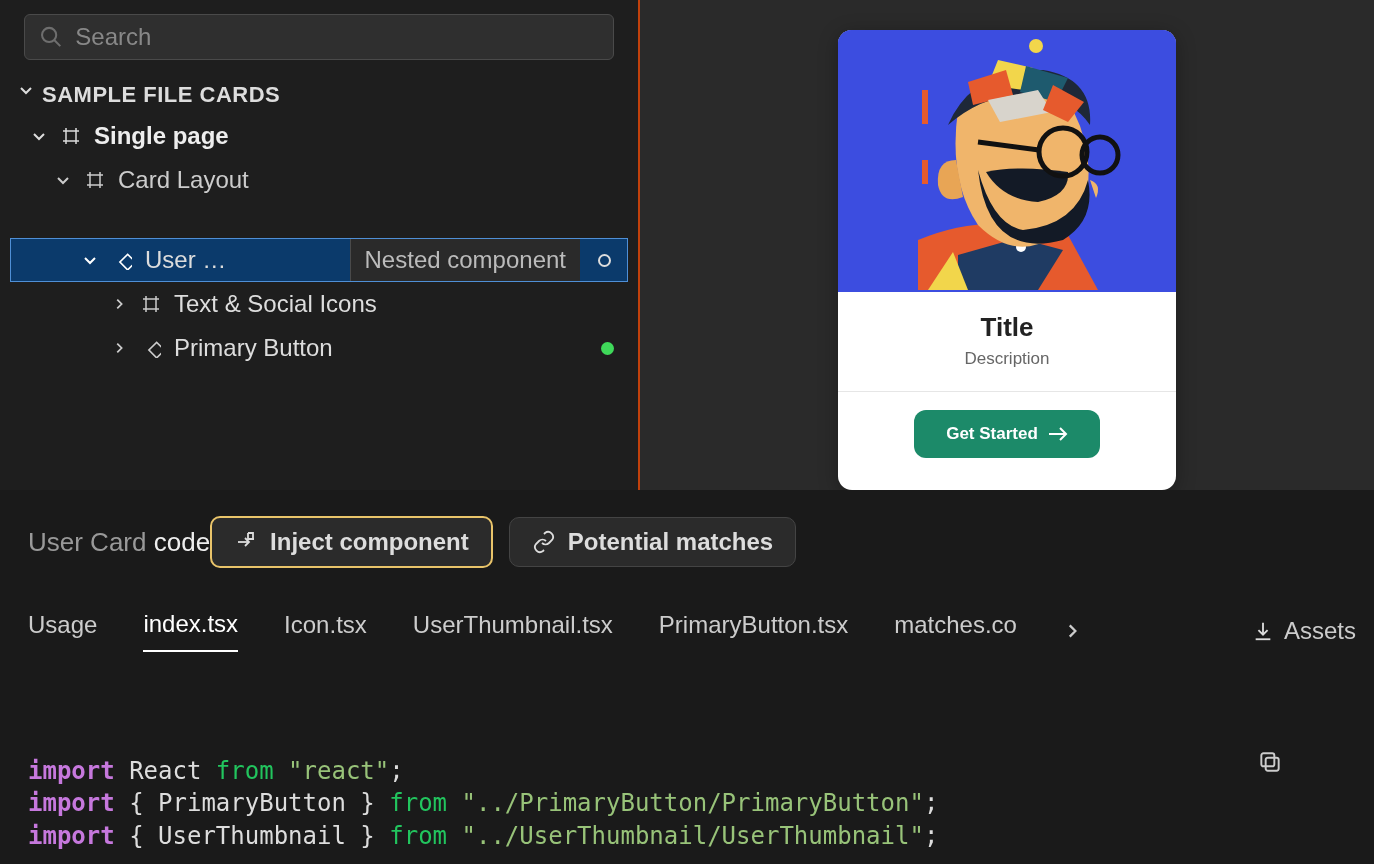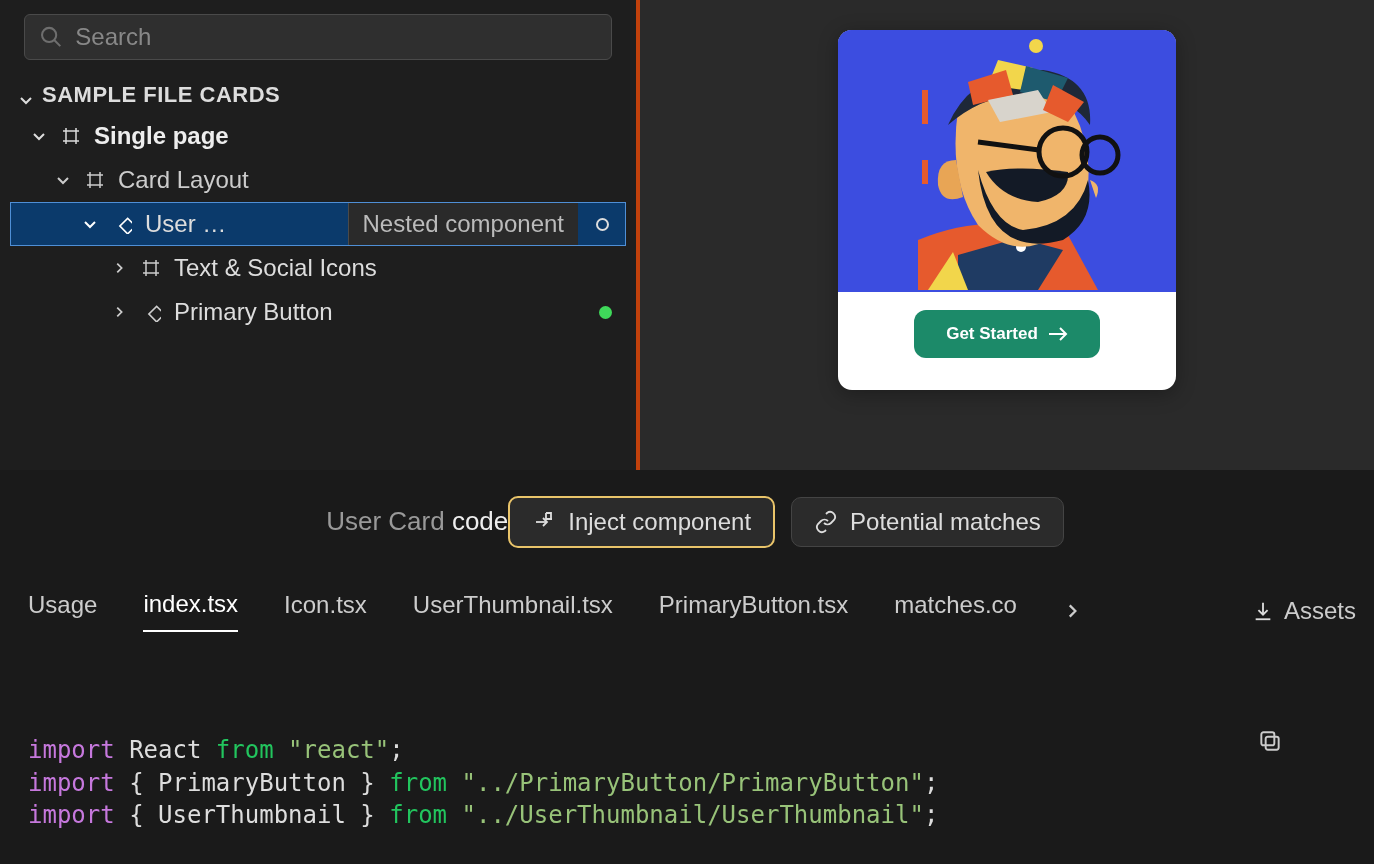--- a/index.html
+++ b/index.html
@@ -10,21 +10,21 @@
   width: 1374px;
   height: 864px;
   overflow: hidden;
   display: flex;
   flex-direction: column;
 }
 .top { display: flex; height: 500px; }
 .sidebar {
   width: 640px;
   background: #1e1e1e;
-  border-right: 4px solid #c2410c;
+  border-right: 2px solid #c2410c;
   padding: 14px 10px 10px 10px;
 }
 .search-wrap { padding: 0 14px 12px 14px; }
 .search {
   display: flex;
   align-items: center;
   gap: 12px;
   background: #2f2f2f;
   border: 1px solid #4a4a4a;
   border-radius: 6px;
@@ -61,27 +61,27 @@
   max-width: 90px;
 }
 .row .chev { width: 18px; display: inline-flex; justify-content: center; }
 .row .icon-slot { display: inline-flex; width: 26px; justify-content: center; }
 .heading {
   color: #ddd;
   font-weight: 700;
   font-size: 22px;
   letter-spacing: .5px;
   display: flex;
-  align-items: flex-end;
+  align-items: flex-start;
   gap: 8px;
   padding: 10px 8px 6px 8px;
 }
 .lvl1 { padding-left: 20px; font-weight: 700; color: #eee; }
 .lvl2 { padding-left: 44px; color: #ccc; }
-.lvl3 { padding-left: 70px; color: #ddd; }
+.lvl3 { padding-left: 70px; color: #ddd; margin-top: 36px; }
 .lvl4 { padding-left: 100px; color: #ddd; }
 .nested-tag {
   background: #2a2a2a;
   color: #bbb;
   height: 100%;
   display: inline-flex;
   align-items: center;
   padding: 0 14px;
   margin-left: auto;
   border-left: 1px solid #4a4a4a;
@@ -133,38 +133,38 @@
 }
 .bottom {
   flex: 1;
   background: #1a1a1a;
   padding: 26px 18px 0 28px;
   position: relative;
 }
 .breadcrumb {
   display: flex;
   align-items: center;
-  justify-content: center;
+  justify-content: flex-start;
   margin-bottom: 22px;
-  margin-left: 6px;
 }
 .breadcrumb .left { font-size: 26px; color: #999; }
 .breadcrumb .left .strong { color: #eee; }
 .btns { display: flex; gap: 16px; align-items: center; position: relative; }
 .btn {
   display: inline-flex;
   align-items: center;
   gap: 12px;
   background: #2b2b2b;
   border: 1px solid #444;
   color: #ddd;
   font-size: 24px;
   padding: 10px 22px;
   border-radius: 10px;
   cursor: pointer;
+  font-weight: bold;
 }
 .btn.highlight { border: 2px solid #e9c46a; }
 .tabs {
   display: flex;
   gap: 46px;
   font-size: 24px;
   color: #ccc;
   align-items: center;
   margin-top: 42px;
   position: relative;
@@ -174,21 +174,21 @@
 .assets-link { margin-left: auto; display: inline-flex; align-items: center; gap: 10px; cursor: pointer; }
 .tab-chev { color: #aaa; cursor: pointer; }
 .code {
   margin-top: 38px;
   font-family: ui-monospace, Menlo, monospace;
   font-size: 24px;
   line-height: 1.35;
   white-space: pre;
   position: relative;
 }
-.kw { color: #c678dd; }
+.kw { color: #c678dd; font-weight: bold; }
 .kw-from { color: #22c55e; }
 .str { color: #98c379; }
 .plain { color: #ddd; }
 .copy-icon {
   position: absolute;
   top: -6px;
   right: 12px;
   cursor: pointer;
 }
 svg { display: block; }
@@ -335,20 +335,24 @@
           <path class="hat2" d="M188 36 L230 48 L218 72 L182 62 Z"></path>
           <path class="hat4" d="M150 70 L200 60 L214 82 L162 92 Z"></path>
           <path class="hat1" d="M215 55 L246 72 L230 92 L205 80 Z"></path>
           <circle class="glass" cx="225" cy="122" r="24"></circle>
           <circle class="glass" cx="262" cy="125" r="18"></circle>
           <line class="glass" x1="248" y1="122" x2="250" y2="123"></line>
           <line class="glass" x1="201" y1="120" x2="140" y2="112"></line>
           <path d="M252 150 q12 4 6 18" class="skin"></path>
         </svg>
       </div>
+      <div class="card-body">
+        <div class="card-title">Title</div>
+        <div class="card-desc">Description</div>
+      </div>
       <div class="card-foot">
         <button class="cta">
           <span>Get Started</span>
           <svg width="20" height="16" viewBox="0 0 20 16" fill="none" stroke="#fff" stroke-width="2">
               <line x1="1" y1="8" x2="17" y2="8"></line>
               <path d="M12 2l6 6-6 6"></path>
             </svg>
         </button>
       </div>
     </div>

